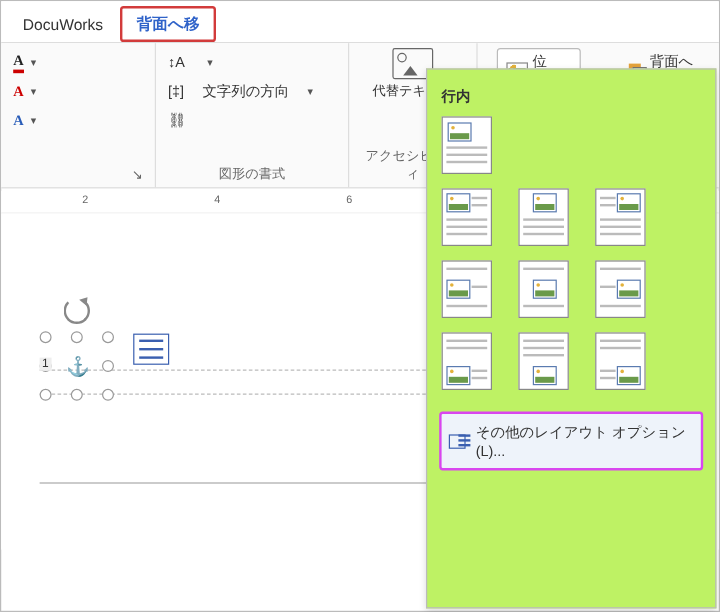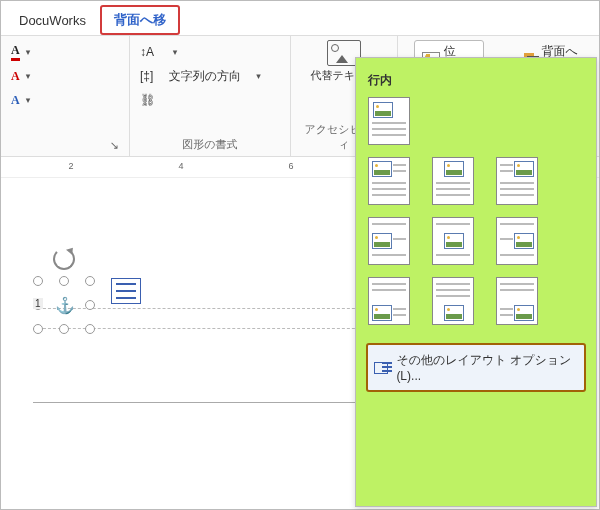--- a/index.html
+++ b/index.html
@@ -44,21 +44,21 @@
 .inline-ico:before{height:2px;top:4px;left:4px;right:4px;box-shadow:0 7px 0 #3a5fb0,0 14px 0 #3a5fb0}
 .menu{position:absolute;top:56px;left:354px;right:2px;bottom:2px;background:#bef264;border:1px solid #bbb;box-shadow:0 2px 6px rgba(0,0,0,.15);padding:8px 10px}
 .mhead{font-size:12px;font-weight:600;color:#333;padding:6px 2px 8px}
 .grid{display:flex;flex-wrap:wrap;gap:12px 22px;padding:0 2px 12px}
 .thumb{width:40px;height:46px;border:1px solid #888;position:relative;background:#fff}
 .thumb .ln{position:absolute;height:2px;background:#bbb}
 .pic{position:absolute;width:18px;height:14px;border:1px solid #5a7bb0}
 .pic:before{content:"";position:absolute;left:1px;right:1px;bottom:1px;height:5px;background:#6a9a4a}
 .pic:after{content:"";position:absolute;width:3px;height:3px;border-radius:50%;background:#e3b23c;top:2px;left:2px}
 .row1 .ln{left:3px;right:3px}
-.menuitem{display:flex;align-items:center;gap:6px;padding:7px 6px;font-size:12px;color:#333;border:2px solid #a16207;border-radius:3px;margin-top:6px;background:#eef3fa}
+.menuitem{display:flex;align-items:center;gap:6px;padding:7px 6px;font-size:12px;color:#333;border:2px solid #d946ef;border-radius:3px;margin-top:6px;background:#eef3fa}
 .menuitem .micn{width:18px;height:14px;position:relative}
 .menuitem .micn:before,.menuitem .micn:after{content:"";position:absolute}
 .menuitem .micn:before{width:12px;height:10px;border:1px solid #3a5fb0;top:1px;left:0}
 .menuitem .micn:after{width:10px;height:2px;background:#3a5fb0;top:5px;left:8px;box-shadow:0 -4px 0 #3a5fb0,0 4px 0 #3a5fb0}
 .A{font-family:serif;font-weight:bold}
 </style>
 </head>
 <body>
 <div class="frame">
 

